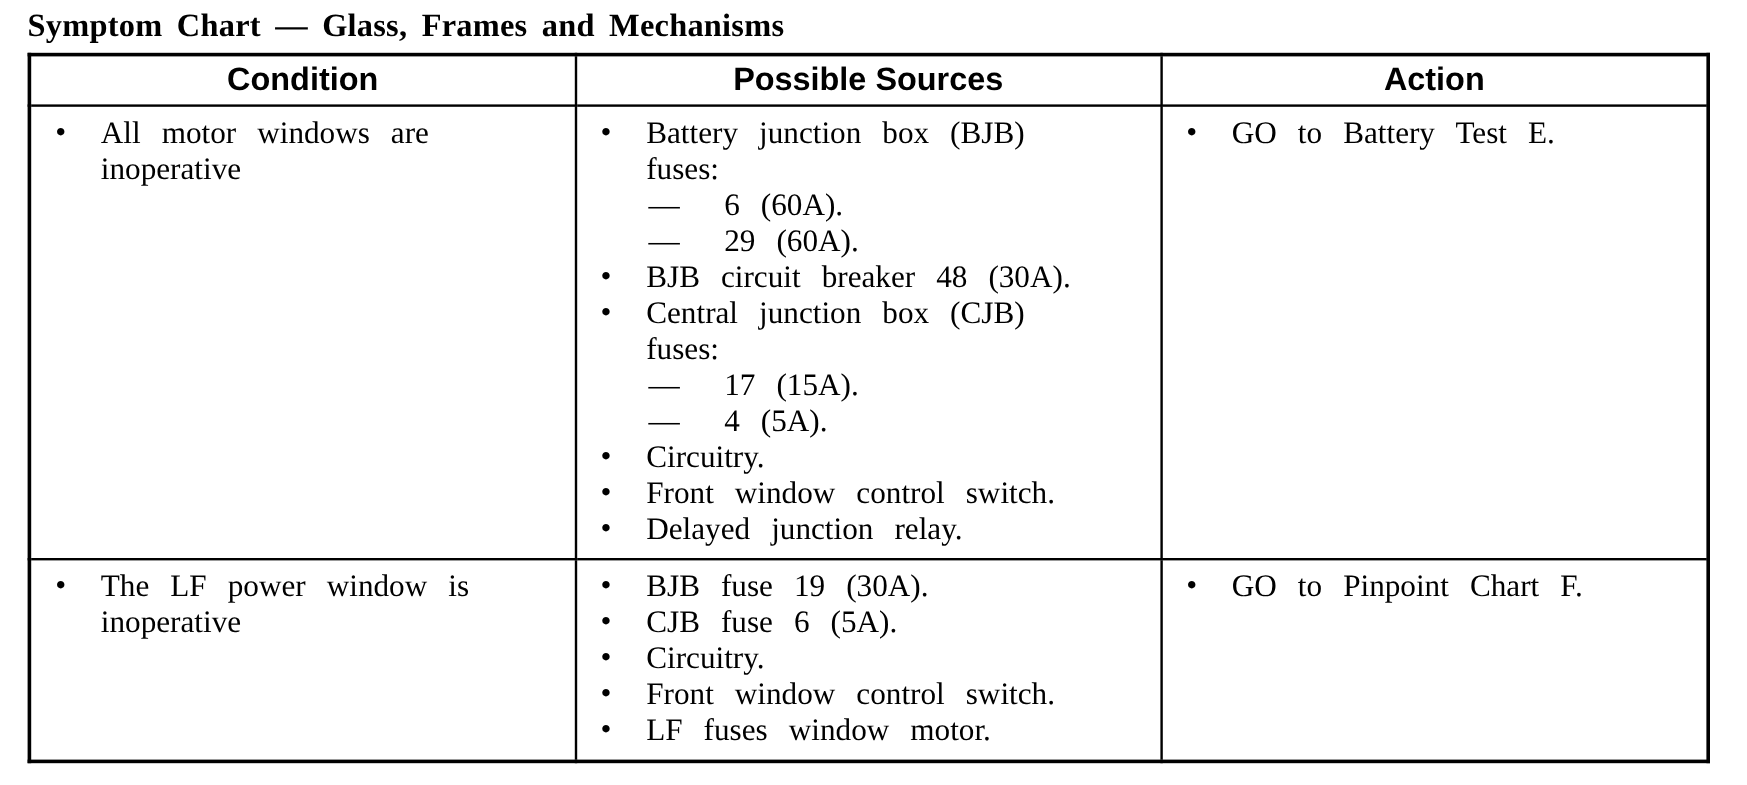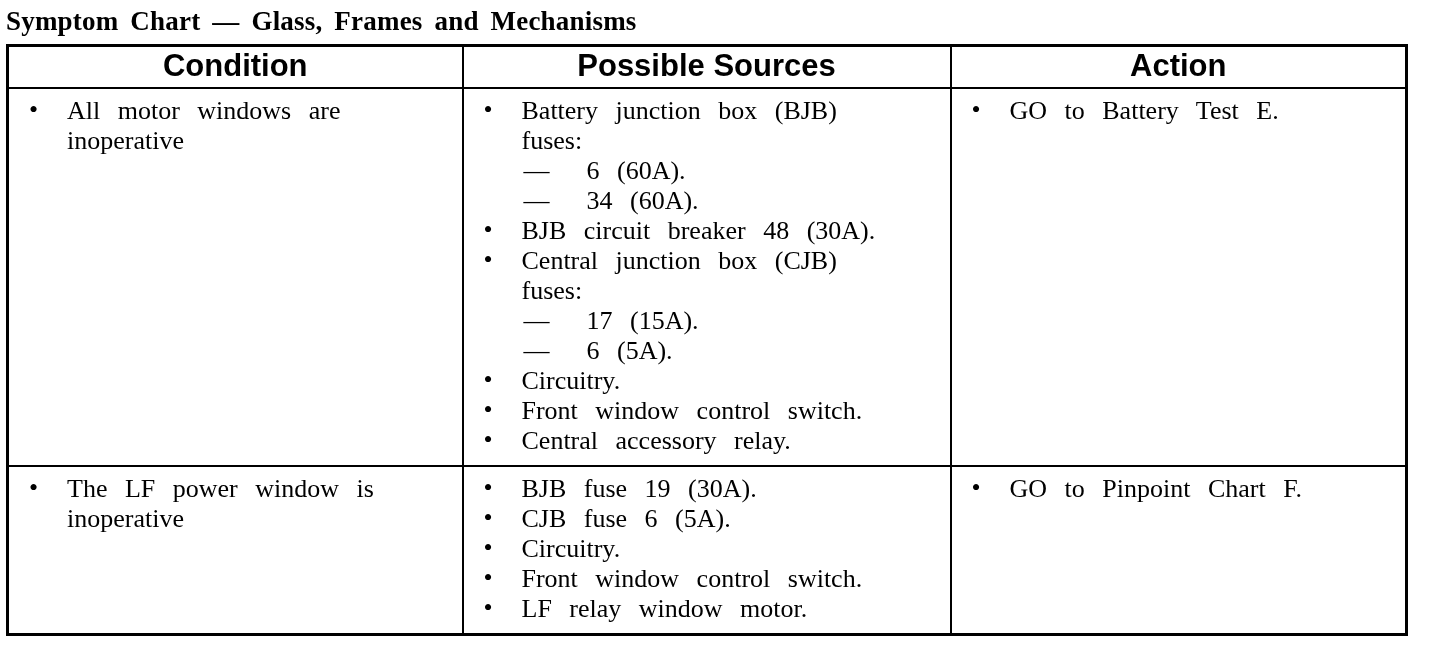--- a/index.html
+++ b/index.html
@@ -7,21 +7,21 @@
     margin: 0;
     padding: 0;
     background: #ffffff;
     width: 1456px;
     height: 654px;
     overflow: hidden;
     font-family: "Liberation Serif", serif;
     color: #000000;
   }
   .page {
-    padding: 6px 0 0 6px;
+    padding: 6px 0 0 23px;
   }
   .doc-title {
     font-family: "Liberation Serif", serif;
     font-weight: bold;
     font-size: 27px;
     line-height: 30px;
     margin: 0 0 8px 0;
     word-spacing: 5px;
     letter-spacing: 0.2px;
   }
@@ -34,21 +34,21 @@
   .symptom-table th,
   .symptom-table td {
     border: 2px solid #000000;
   }
   .symptom-table col.col-condition { width: 455px; }
   .symptom-table col.col-sources   { width: 488px; }
   .symptom-table col.col-action    { width: 456px; }
   .symptom-table thead th {
     font-family: "Liberation Sans", sans-serif;
     font-weight: bold;
-    font-size: 31px;
+    font-size: 27px;
     line-height: 32px;
     text-align: center;
     height: 42px;
     padding: 2px 0 4px 0;
     vertical-align: middle;
   }
   .symptom-table tbody td {
     vertical-align: top;
     padding: 7px 8px 9px 0;
     font-size: 26px;
@@ -106,27 +106,27 @@
         <tr class="row-0">
           <td>
             <ul class="bullet-list">
               <li class="bullet-item"><span class="bullet">•</span><span class="item-text">All motor windows are
 inoperative</span></li>
             </ul>
           </td>
           <td>
             <ul class="bullet-list">
               <li class="bullet-item"><span class="bullet">•</span><span class="item-text">Battery junction box (BJB)
-fuses:</span><div class="sub-item"><span class="dash">—</span><span class="sub-text">6 (60A).</span></div><div class="sub-item"><span class="dash">—</span><span class="sub-text">34 (60A).</span></div></li>
+fuses:</span><div class="sub-item"><span class="dash">—</span><span class="sub-text">6 (60A).</span></div><div class="sub-item"><span class="dash">—</span><span class="sub-text">29 (60A).</span></div></li>
               <li class="bullet-item"><span class="bullet">•</span><span class="item-text">BJB circuit breaker 48 (30A).</span></li>
               <li class="bullet-item"><span class="bullet">•</span><span class="item-text">Central junction box (CJB)
-fuses:</span><div class="sub-item"><span class="dash">—</span><span class="sub-text">17 (15A).</span></div><div class="sub-item"><span class="dash">—</span><span class="sub-text">6 (5A).</span></div></li>
+fuses:</span><div class="sub-item"><span class="dash">—</span><span class="sub-text">17 (15A).</span></div><div class="sub-item"><span class="dash">—</span><span class="sub-text">4 (5A).</span></div></li>
               <li class="bullet-item"><span class="bullet">•</span><span class="item-text">Circuitry.</span></li>
               <li class="bullet-item"><span class="bullet">•</span><span class="item-text">Front window control switch.</span></li>
-              <li class="bullet-item"><span class="bullet">•</span><span class="item-text">Central accessory relay.</span></li>
+              <li class="bullet-item"><span class="bullet">•</span><span class="item-text">Delayed junction relay.</span></li>
             </ul>
           </td>
           <td>
             <ul class="bullet-list">
               <li class="bullet-item"><span class="bullet">•</span><span class="item-text">GO to Battery Test E.</span></li>
             </ul>
           </td>
         </tr>
         <tr class="row-1">
           <td>
@@ -134,21 +134,21 @@
               <li class="bullet-item"><span class="bullet">•</span><span class="item-text">The LF power window is
 inoperative</span></li>
             </ul>
           </td>
           <td>
             <ul class="bullet-list">
               <li class="bullet-item"><span class="bullet">•</span><span class="item-text">BJB fuse 19 (30A).</span></li>
               <li class="bullet-item"><span class="bullet">•</span><span class="item-text">CJB fuse 6 (5A).</span></li>
               <li class="bullet-item"><span class="bullet">•</span><span class="item-text">Circuitry.</span></li>
               <li class="bullet-item"><span class="bullet">•</span><span class="item-text">Front window control switch.</span></li>
-              <li class="bullet-item"><span class="bullet">•</span><span class="item-text">LF relay window motor.</span></li>
+              <li class="bullet-item"><span class="bullet">•</span><span class="item-text">LF fuses window motor.</span></li>
             </ul>
           </td>
           <td>
             <ul class="bullet-list">
               <li class="bullet-item"><span class="bullet">•</span><span class="item-text">GO to Pinpoint Chart F.</span></li>
             </ul>
           </td>
         </tr>
       </tbody>
   </table>

